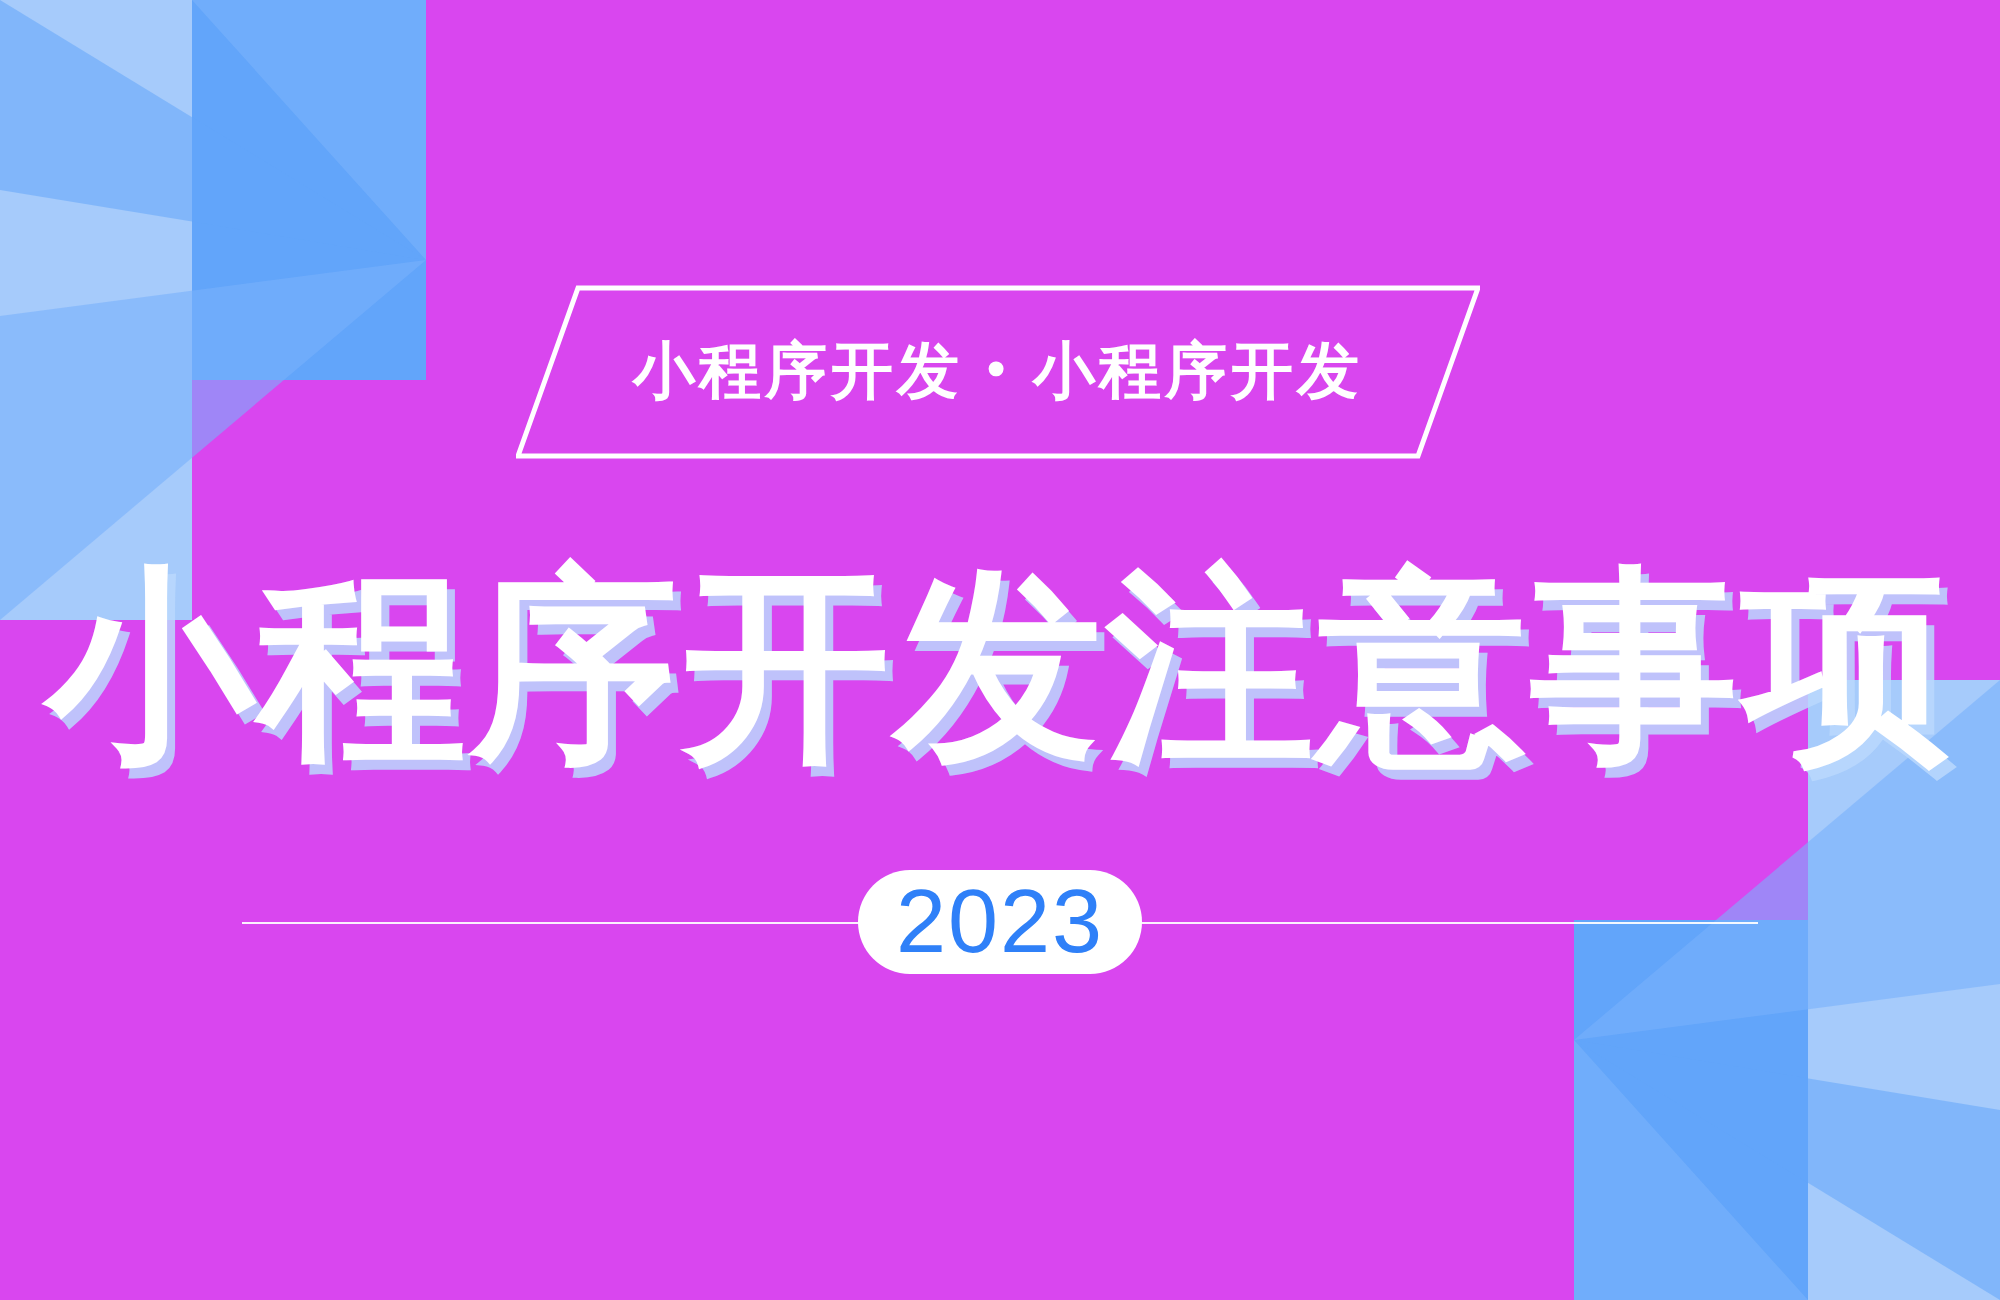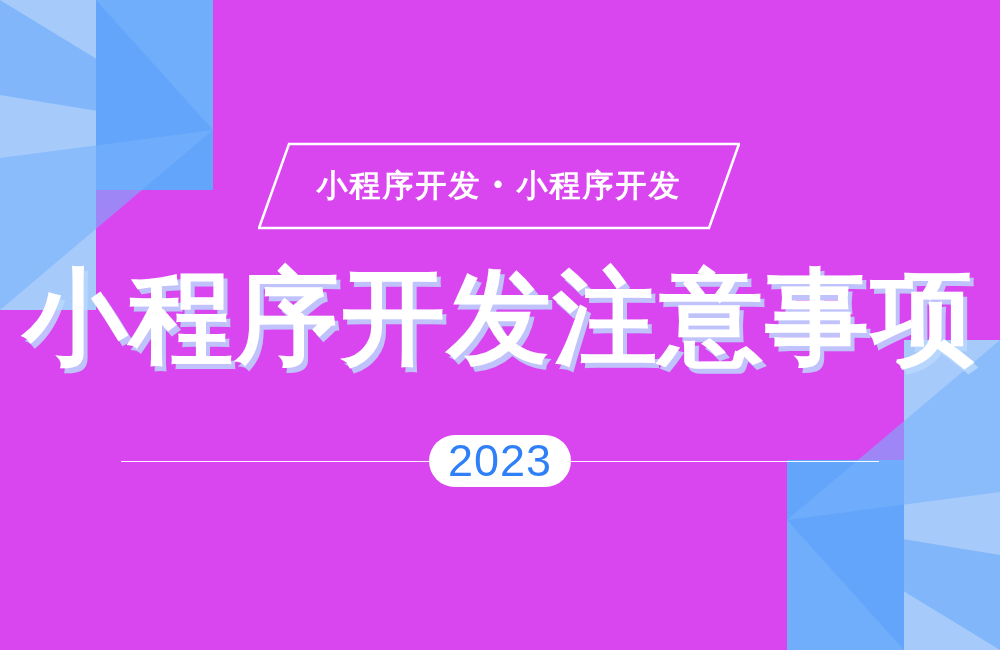--- a/index.html
+++ b/index.html
@@ -55,21 +55,21 @@
     font-size:26px;
     line-height:1;
     position:relative;
     top:-2px;
   }
 
   
   .main-title {
     position:absolute;
     left:0; right:0;
-    top:254px;
+    top:270px;
     height:130px;
     display:flex;
     align-items:center;
     justify-content:center;
     z-index:7;
     color:#ffffff;
     font-size:104px;
     font-weight:bold;
     letter-spacing:2px;
     white-space:nowrap;

